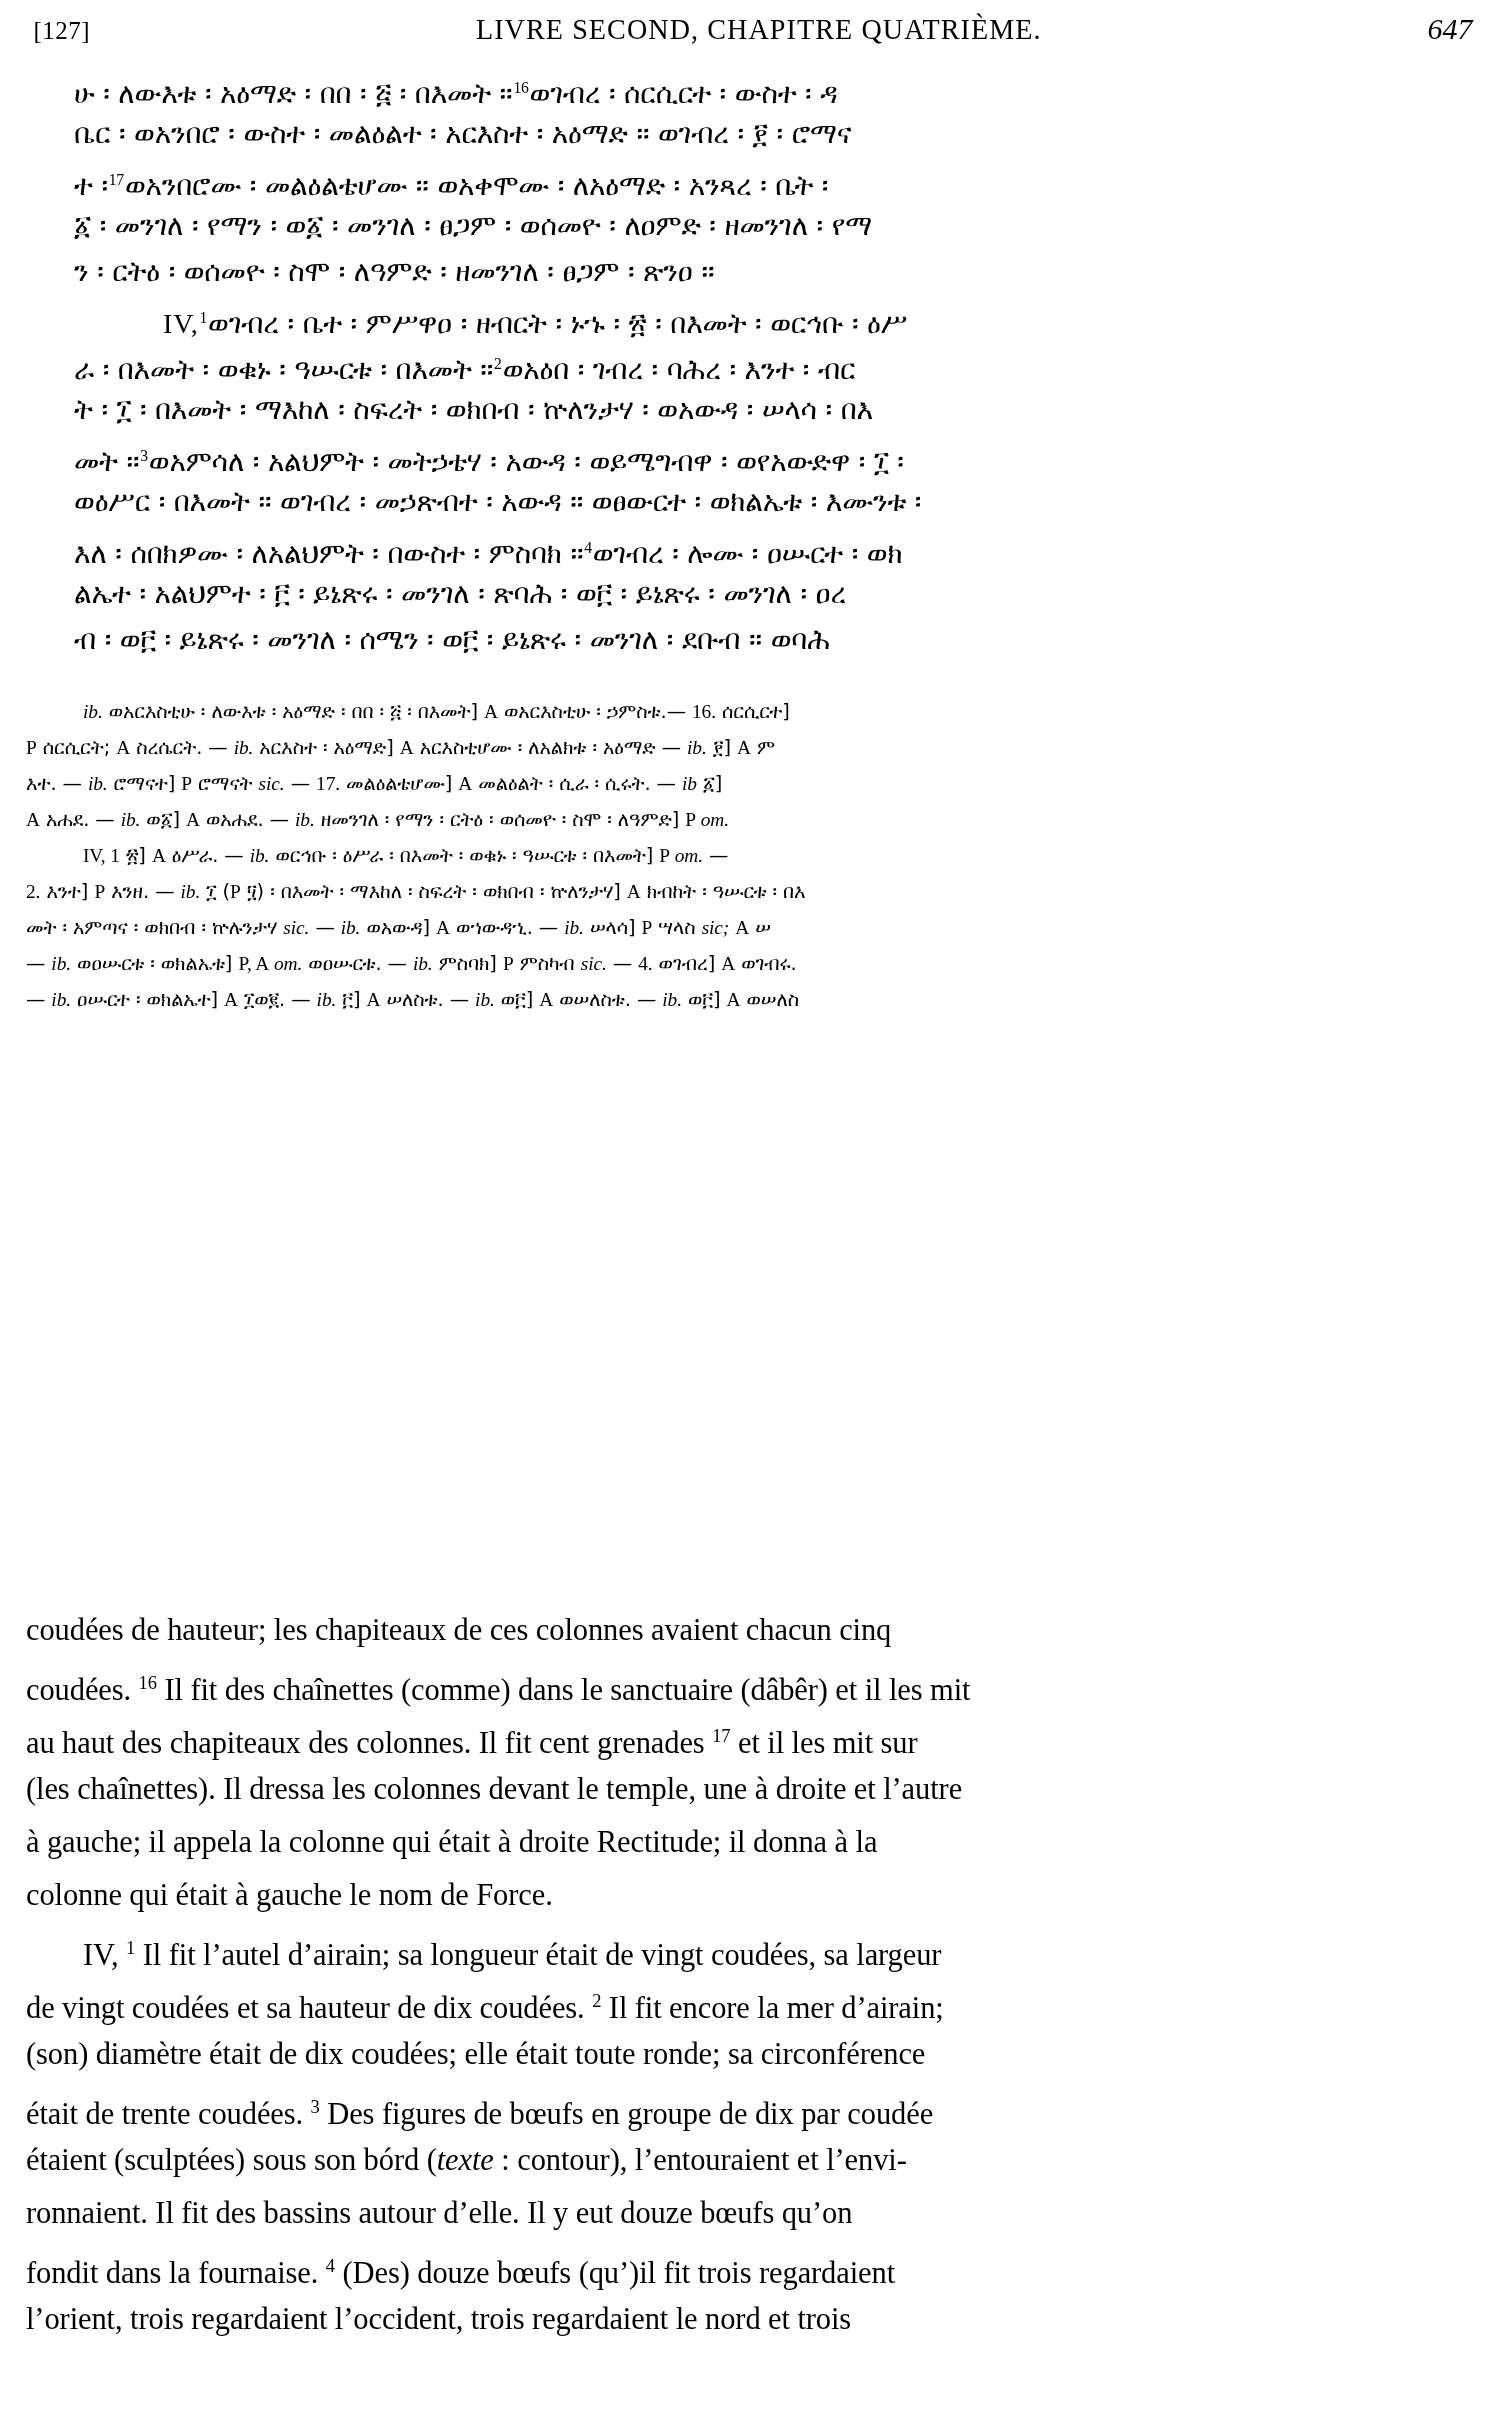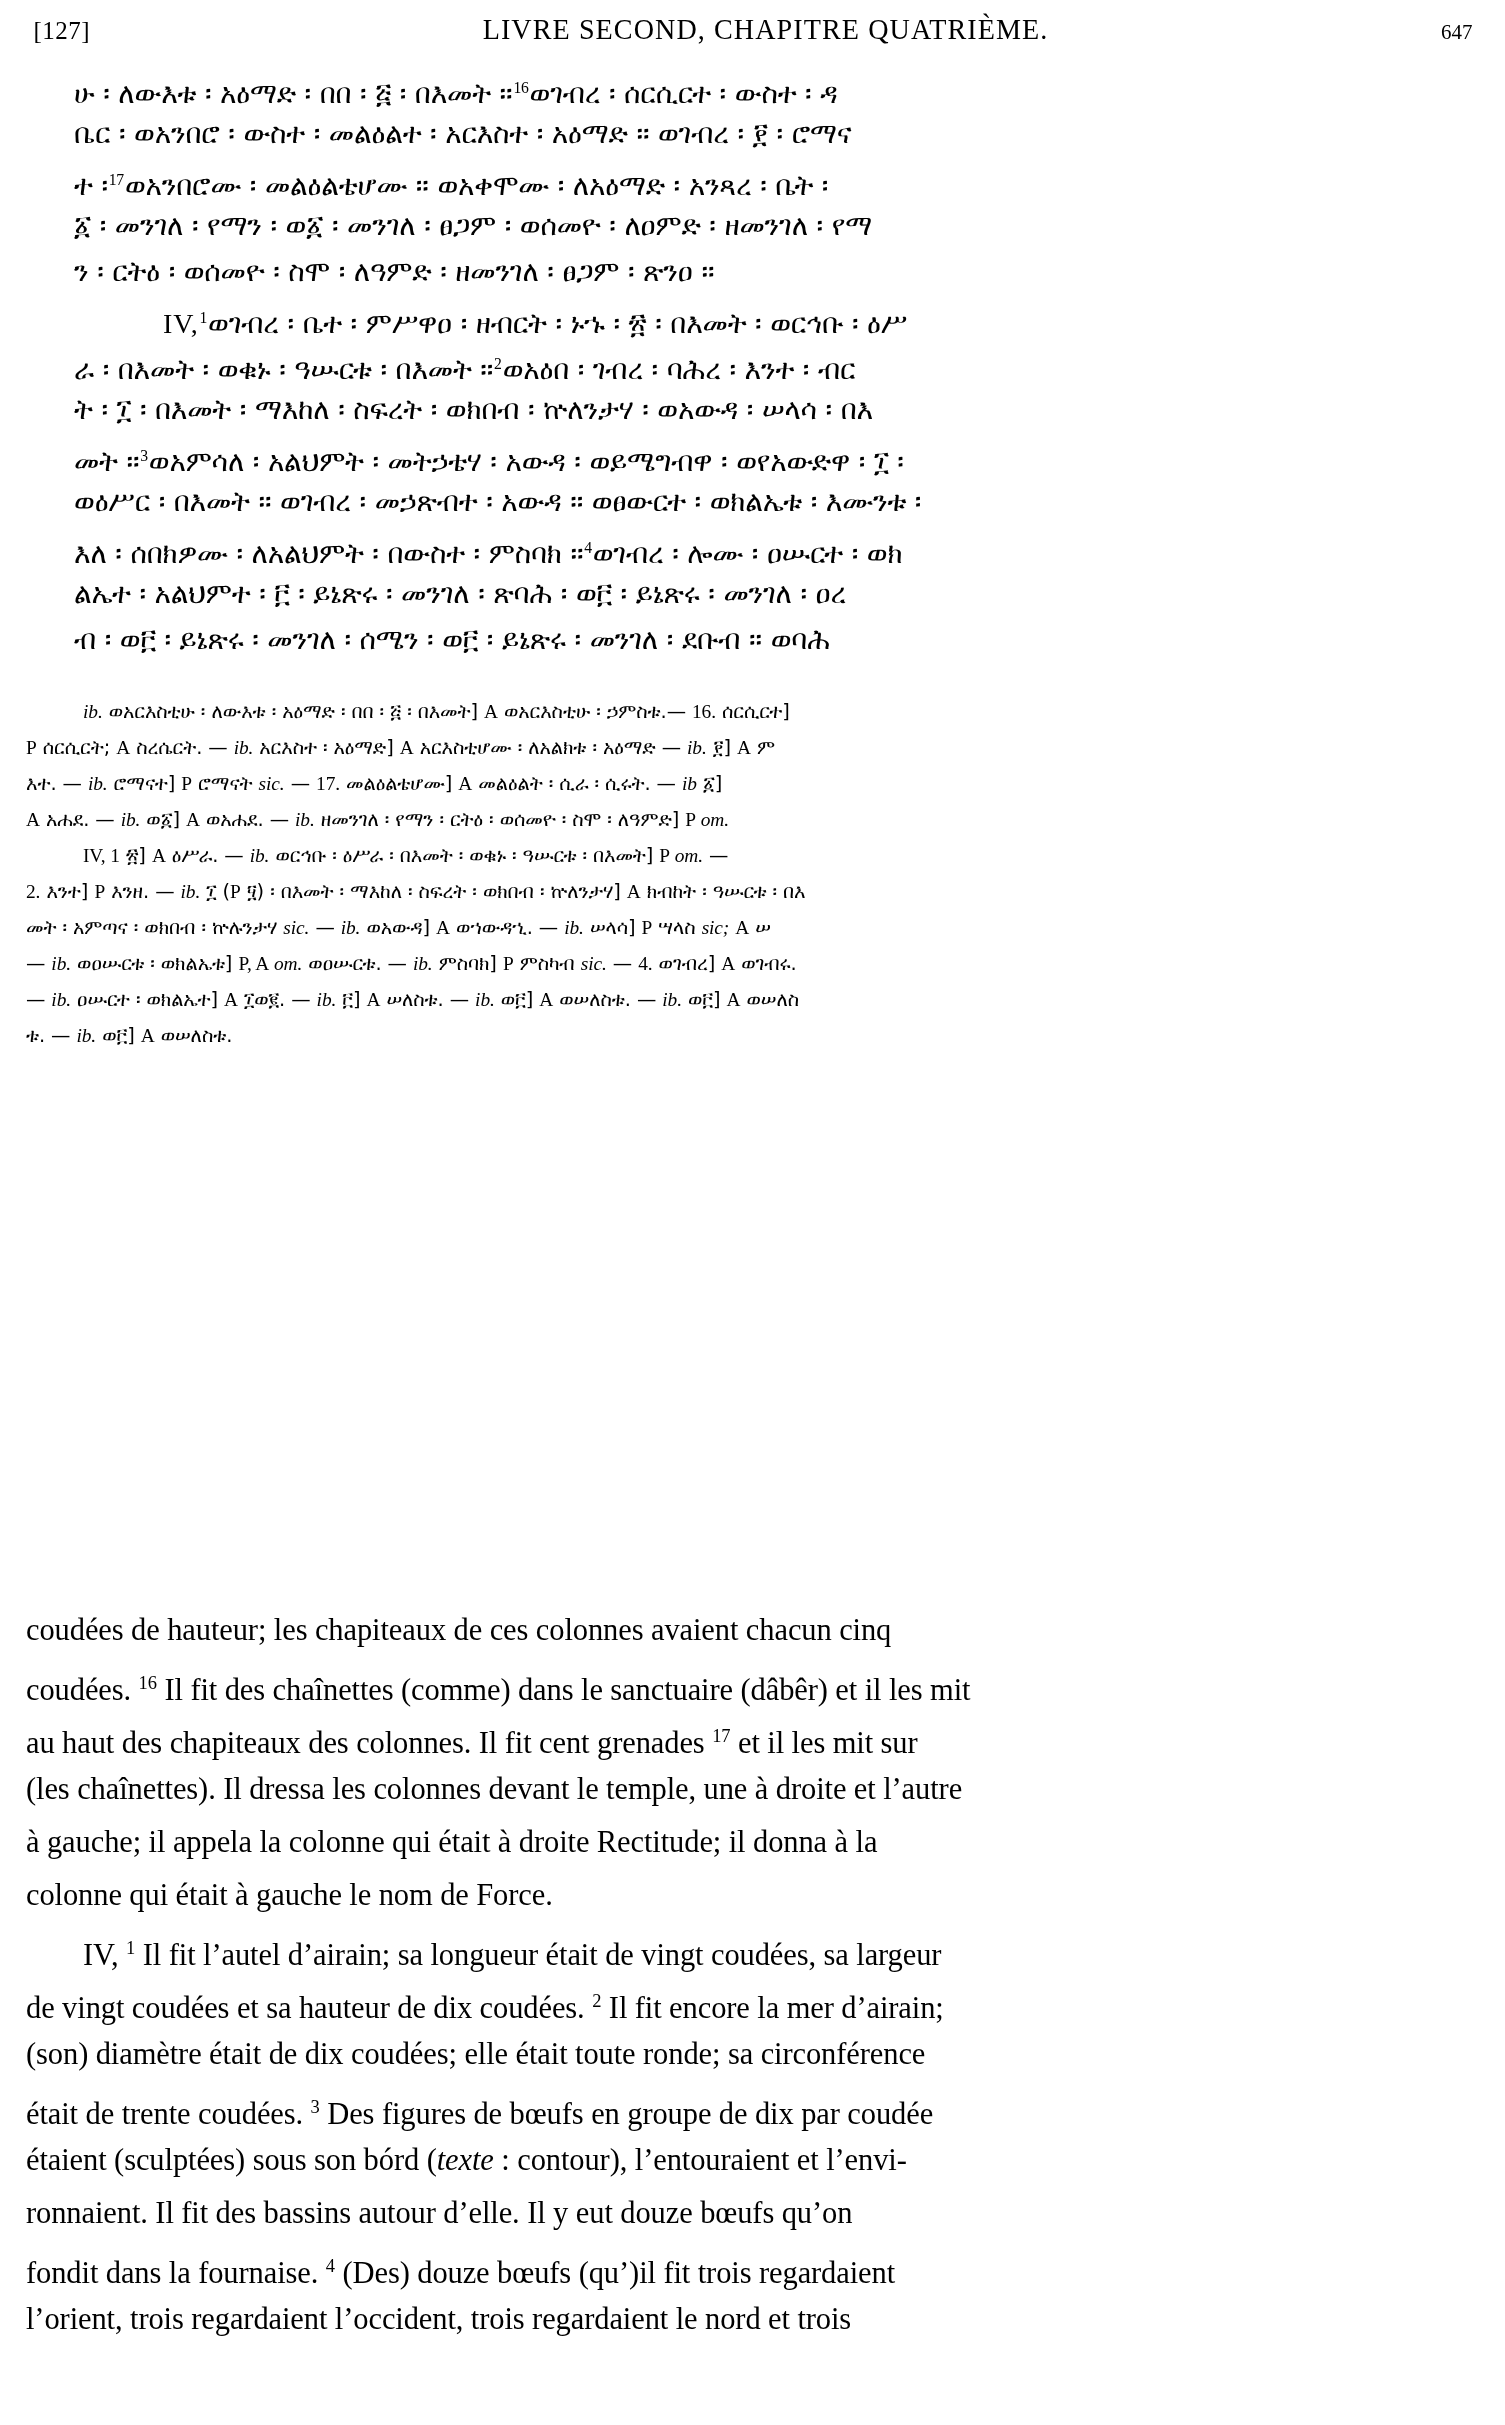--- a/index.html
+++ b/index.html
@@ -40,21 +40,22 @@
     margin-top: 8px;
   }
   .runhead .title {
     flex: 1;
     text-align: center;
     letter-spacing: 1.1px;
     font-size: 29px;
     transform: scaleX(.97);
   }
   .runhead .pageno {
-    font-size: 21px;
+    font-size: 30px;
+    font-style: italic;
   }
 
   
   .geez-block {
     margin-top: 15px;
     font-family: "DejaVu Sans", "Liberation Sans", sans-serif;
     font-size: 28px;
     line-height: 46px;
     text-align: justify;
     letter-spacing: -0.2px;
@@ -156,21 +157,20 @@
   <div class="apparatus" id="apparatus-block">
       <div class="app-line indent"><span class="it">ib.</span><span> ወአርእስቲሁ ፡ ለውእቱ ፡ አዕማድ ፡ በበ ፡ ፭ ፡ በእመት] </span><span class="sig">A</span><span> ወአርእስቲሁ ፡ ኃምስቱ.— </span><span class="sig">16.</span><span> ሰርሲርተ]</span></div>
       <div class="app-line"><span class="sig">P</span><span> ሰርሲርት; </span><span class="sig">A</span><span> ስረሴርት. — </span><span class="it">ib.</span><span> አርእስተ ፡ አዕማድ] </span><span class="sig">A</span><span> አርእስቲሆሙ ፡ ለአልክቱ ፡ አዕማድ — </span><span class="it">ib.</span><span> ፻] </span><span class="sig">A</span><span> ም</span></div>
       <div class="app-line"><span>እተ. — </span><span class="it">ib.</span><span> ሮማናተ] </span><span class="sig">P</span><span> ሮማናት </span><span class="it">sic.</span><span> — </span><span class="sig">17.</span><span> መልዕልቴሆሙ] </span><span class="sig">A</span><span> መልዕልት ፡ ሲራ ፡ ሲሩት. — </span><span class="it">ib</span><span> ፩]</span></div>
       <div class="app-line"><span class="sig">A</span><span> አሐደ. — </span><span class="it">ib.</span><span> ወ፩] </span><span class="sig">A</span><span> ወአሐደ. — </span><span class="it">ib.</span><span> ዘመንገለ ፡ የማን ፡ ርትዕ ፡ ወሰመዮ ፡ ስሞ ፡ ለዓምድ] </span><span class="sig">P</span><span class="it"> om.</span></div>
       <div class="app-line indent"><span class="sig">IV, 1</span><span> ፳] </span><span class="sig">A</span><span> ዕሥራ. — </span><span class="it">ib.</span><span> ወርኅቡ ፡ ዕሥራ ፡ በእመት ፡ ወቁኑ ፡ ዓሡርቱ ፡ በእመት] </span><span class="sig">P</span><span class="it"> om.</span><span> —</span></div>
       <div class="app-line"><span class="sig">2.</span><span> እንተ] </span><span class="sig">P</span><span> እንዘ. — </span><span class="it">ib.</span><span> ፲ (</span><span class="sig">P</span><span> ፶) ፡ በእመት ፡ ማእከለ ፡ ስፍረት ፡ ወክበብ ፡ ኵለንታሃ] </span><span class="sig">A</span><span> ክብከት ፡ ዓሡርቱ ፡ በእ</span></div>
       <div class="app-line"><span>መት ፡ አምጣና ፡ ወክበብ ፡ ኵሉንታሃ </span><span class="it">sic.</span><span> — </span><span class="it">ib.</span><span> ወአውዳ] </span><span class="sig">A</span><span> ወኀውዳኂ. — </span><span class="it">ib.</span><span> ሠላሳ] </span><span class="sig">P</span><span> ሣላስ </span><span class="it">sic;</span><span> </span><span class="sig">A</span><span> ሠ</span></div>
       <div class="app-line"><span>— </span><span class="it">ib.</span><span> ወዐሡርቱ ፡ ወክልኤቱ] </span><span class="sig">P, A</span><span class="it"> om.</span><span> ወዐሡርቱ. — </span><span class="it">ib.</span><span> ምስባክ] </span><span class="sig">P</span><span> ምስካብ </span><span class="it">sic.</span><span> — </span><span class="sig">4.</span><span> ወገብረ] </span><span class="sig">A</span><span> ወገብሩ.</span></div>
       <div class="app-line"><span>— </span><span class="it">ib.</span><span> ዐሡርተ ፡ ወክልኤተ] </span><span class="sig">A</span><span> ፲ወ፪. — </span><span class="it">ib.</span><span> ፫] </span><span class="sig">A</span><span> ሠለስቱ. — </span><span class="it">ib.</span><span> ወ፫] </span><span class="sig">A</span><span> ወሠለስቱ. — </span><span class="it">ib.</span><span> ወ፫] </span><span class="sig">A</span><span> ወሠለስ</span></div>
-      <div class="app-line"><span>ቱ. — </span><span class="it">ib.</span><span> ወ፫] </span><span class="sig">A</span><span> ወሠለስቱ.</span></div>
     </div>
 
   <div class="french" id="french-block">
       <div class="fr-line"><span>coudées de hauteur; les chapiteaux de ces colonnes avaient chacun cinq</span></div>
       <div class="fr-line"><span>coudées. </span><span class="sup">16</span><span> Il fit des chaînettes (comme) dans le sanctuaire (dâbêr) et il les mit</span></div>
       <div class="fr-line"><span>au haut des chapiteaux des colonnes. Il fit cent grenades </span><span class="sup">17</span><span> et il les mit sur</span></div>
       <div class="fr-line"><span>(les chaînettes). Il dressa les colonnes devant le temple, une à droite et l’autre</span></div>
       <div class="fr-line"><span>à gauche; il appela la colonne qui était à droite Rectitude; il donna à la</span></div>
       <div class="fr-line"><span>colonne qui était à gauche le nom de Force.</span></div>
       <div class="fr-line indent"><span>IV, </span><span class="sup">1</span><span> Il fit l’autel d’airain; sa longueur était de vingt coudées, sa largeur</span></div>

